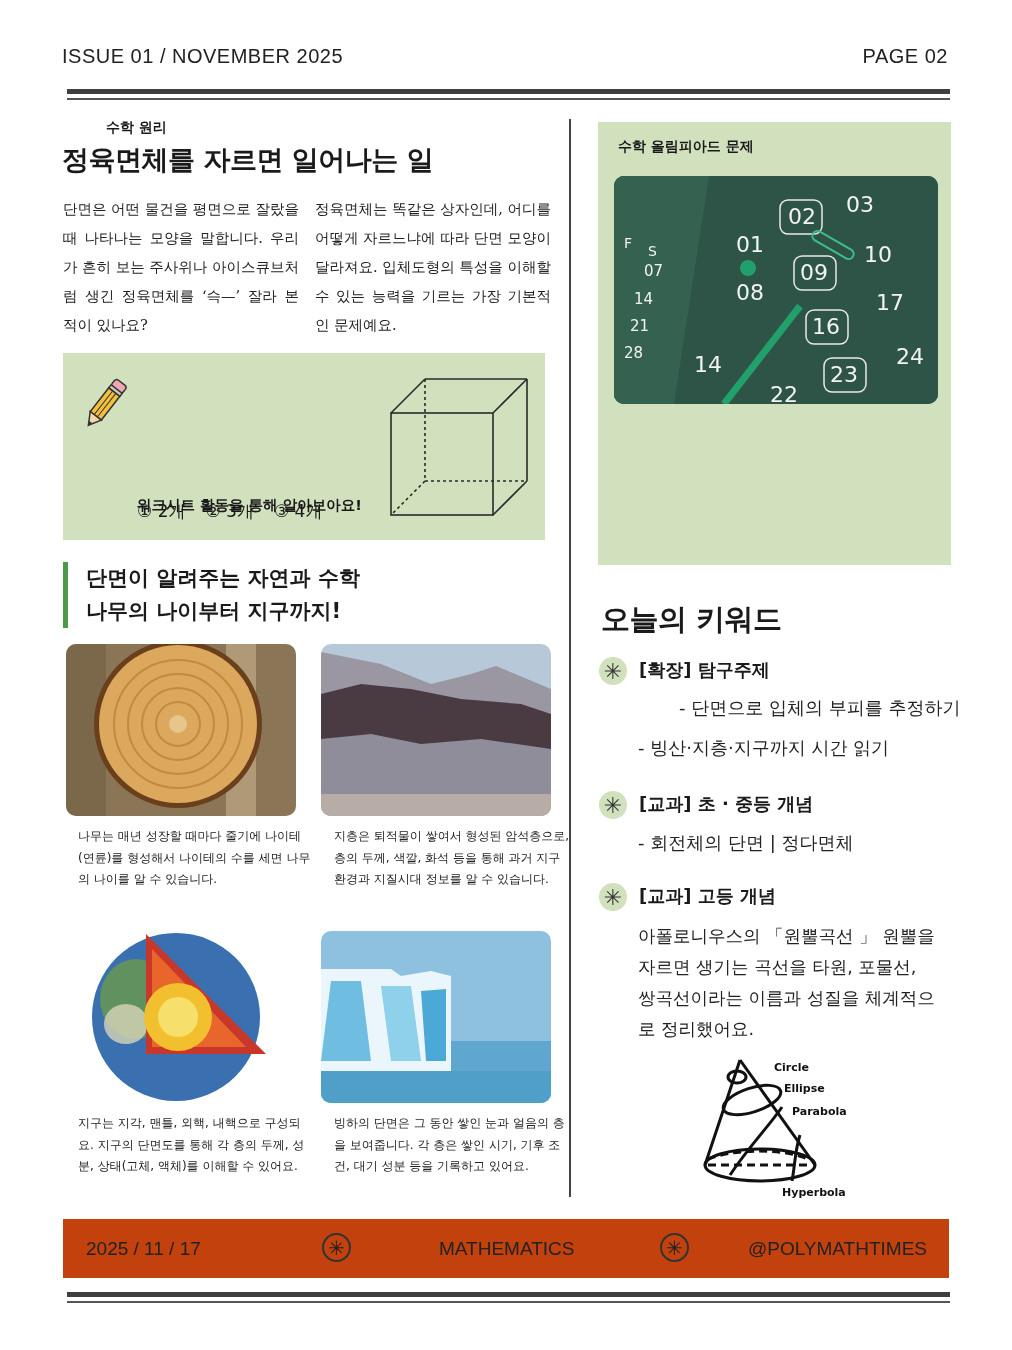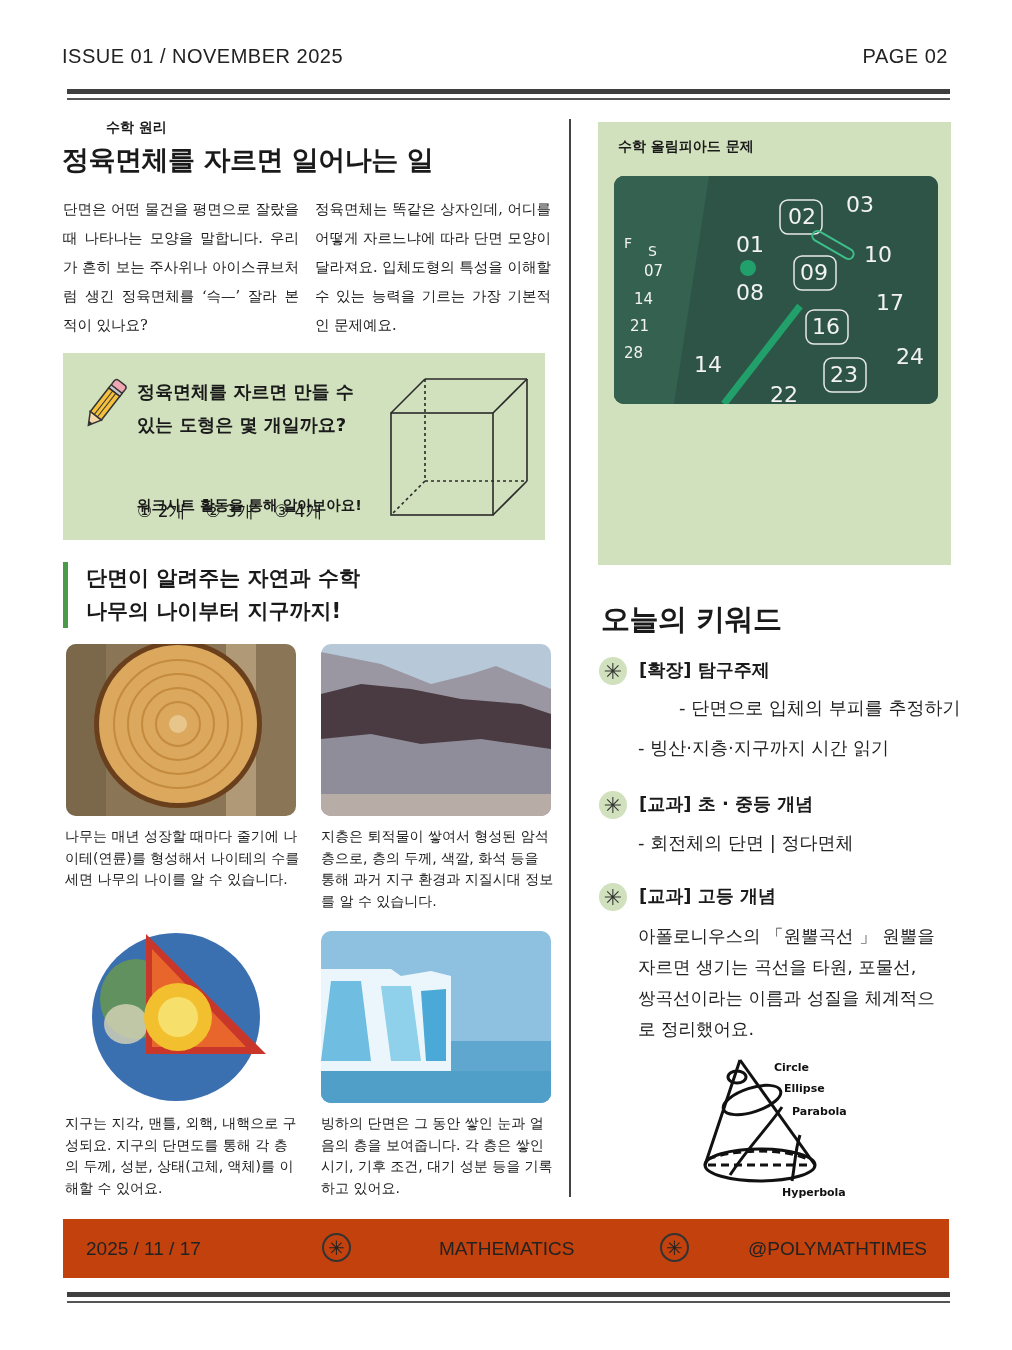--- a/index.html
+++ b/index.html
@@ -23,21 +23,21 @@
   .quiz-box { position: absolute; left: 63px; top: 353px; width: 482px; height: 187px; background: #d1e0bd; }
   .pencil { position: absolute; left: 20px; top: 22px; width: 44px; height: 58px; }
   .quiz-q { position: absolute; left: 74px; top: 22px; font-size: 18px; font-weight: bold; line-height: 33px; width: 240px; }
   .quiz-opts { position: absolute; left: 74px; top: 103px; font-size: 17px; display: flex; gap: 20px; margin-top: 44px; }
   .quiz-cta { position: absolute; left: 74px; top: 143px; font-size: 14.5px; font-weight: bold; }
   .cube { position: absolute; left: 326px; top: 24px; width: 140px; height: 140px; }
 
   .sec-title { position: absolute; left: 63px; top: 562px; padding-left: 18px; border-left: 5px solid #4a9a4a; font-size: 21px; font-weight: bold; line-height: 33px; }
 
   .photo { position: absolute; width: 230px; height: 172px; border-radius: 10px; overflow: hidden; }
-  .cap { position: absolute; width: 236px; font-size: 14px; line-height: 21.5px; color: #222; }
+  .cap { position: absolute; width: 236px; font-size: 12px; line-height: 21.5px; color: #222; margin-left: 13px; }
 
   
   .olymp-box { position: absolute; left: 598px; top: 122px; width: 353px; height: 443px; background: #d1e0bd; }
   .olymp-kicker { position: absolute; left: 20px; top: 16px; font-size: 14px; font-weight: bold; }
   .cal-img { position: absolute; left: 16px; top: 54px; width: 324px; height: 228px; border-radius: 10px; overflow: hidden; background: #2f5547; }
   .olymp-text { position: absolute; left: 20px; top: 298px; width: 318px; font-family: "DejaVu Serif", serif; font-size: 15.5px; line-height: 31px; color: #222; }
 
   .kw-title { position: absolute; left: 601px; top: 600px; font-size: 29px; font-weight: bold; letter-spacing: -0.5px; }
   .kw-item { position: absolute; left: 599px; }
   .kw-star { position: absolute; left: 0; top: 0; width: 28px; height: 28px; border-radius: 50%; background: #d1e0bd; text-align: center; font-size: 22px; line-height: 30px; font-weight: bold; color: #333; }
@@ -74,21 +74,20 @@
     <g transform="rotate(38 22 29)">
       <rect x="15" y="2" width="14" height="9" rx="3" fill="#f0a7b4" stroke="#333" stroke-width="1.5"></rect>
       <rect x="15" y="10" width="14" height="4" fill="#c9c9c9" stroke="#333" stroke-width="1.5"></rect>
       <rect x="15" y="14" width="14" height="30" fill="#f5c13d" stroke="#333" stroke-width="1.5"></rect>
       <line x1="20" y1="14" x2="20" y2="44" stroke="#333" stroke-width="1"></line>
       <line x1="24" y1="14" x2="24" y2="44" stroke="#333" stroke-width="1"></line>
       <polygon points="15,44 29,44 22,56" fill="#f3d7a8" stroke="#333" stroke-width="1.5"></polygon>
       <polygon points="20,52 24,52 22,56" fill="#333"></polygon>
     </g>
   </svg>
-  <div class="quiz-q">정육면체를 자르면 만들 수 있는 도형은 몇 개일까요?</div>
   <div class="quiz-opts">
     <span>① 2개</span>
     <span>② 3개</span>
     <span>③ 4개</span>
   </div>
   <div class="quiz-cta">워크시트 활동을 통해 알아보아요!</div>
   <svg class="cube" viewBox="0 0 140 140">
     <g fill="none" stroke="#2a2a2a" stroke-width="1.6">
       <rect x="2" y="36" width="102" height="102"></rect>
       <line x1="2" y1="36" x2="36" y2="2"></line>

